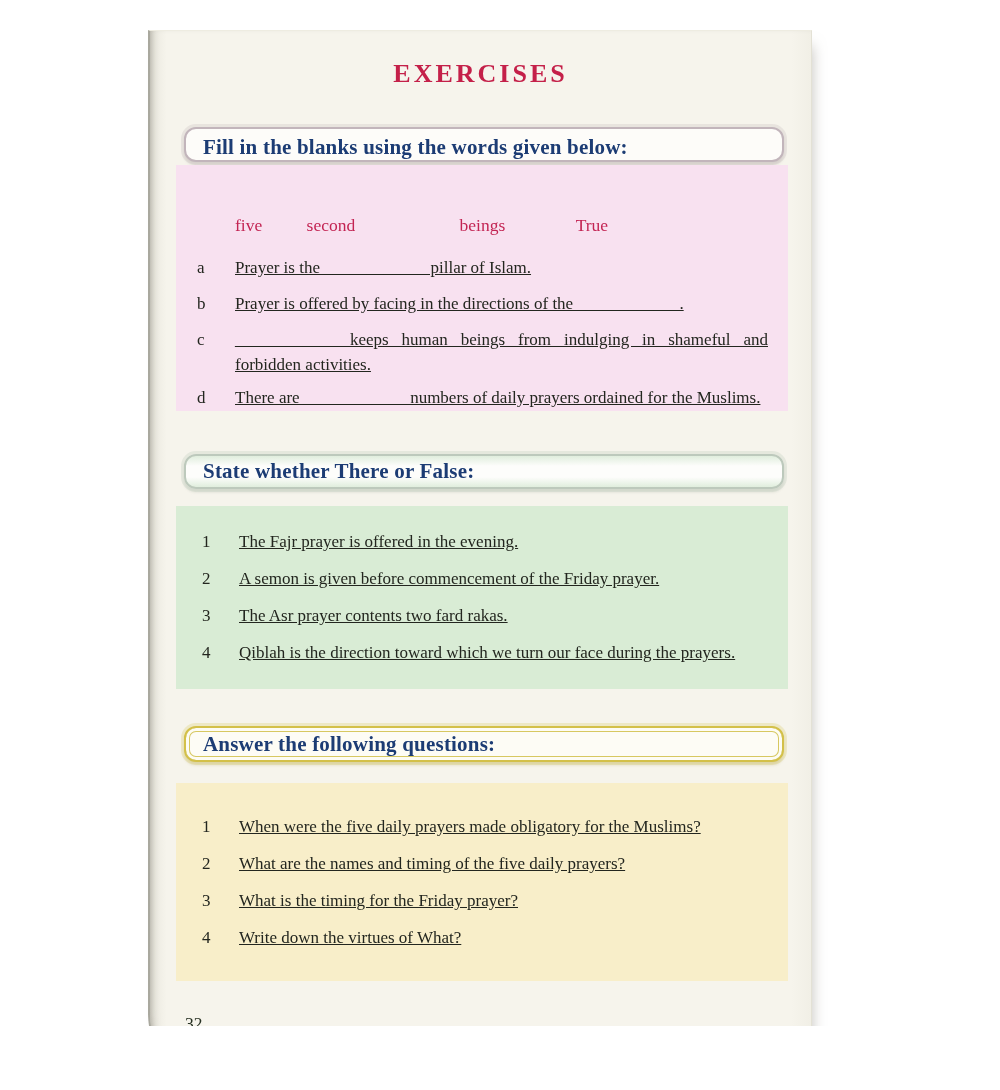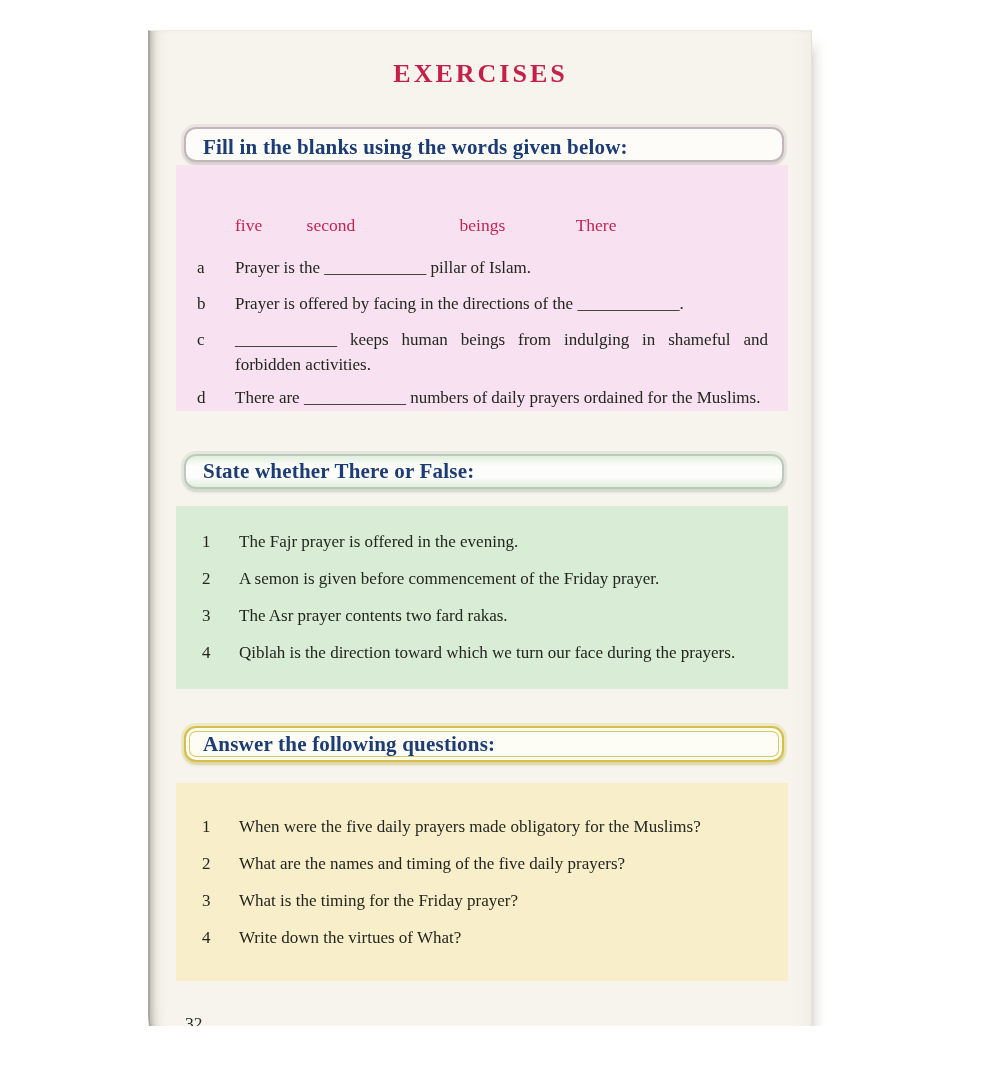--- a/index.html
+++ b/index.html
@@ -49,21 +49,21 @@
   .pink   { top:134px; height:246px; background:#f8e1f0; padding-top:16px; }
   .green  { top:475px; height:183px; background:#d9ecd5; padding-top:23px; }
   .yellow { top:752px; height:198px; background:#f8eec9; padding-top:31px; }
   .word-bank { margin-left:59px; color:#c32453; font-size:17.5px; line-height:25px; }
   .word-bank .wb { display:inline-block; }
   .word-bank .wb:nth-child(1) { margin-right:40px;margin-top:32px; }
   .word-bank .wb:nth-child(2) { margin-right:100px; }
   .word-bank .wb:nth-child(3) { margin-right:66px; }
   .item { display:flex; color:#23261f; font-size:17px; line-height:25px; }
   .item .lbl { flex:none; width:38px; margin-left:21px; }
-  .item .txt { width:545px; }
+  .item .txt { width:545px;text-decoration:underline; }
   .pink .item .txt { width:533px; text-align:justify; }
   .pink .item:nth-of-type(2) { margin-top:17px; }
   .pink .item:nth-of-type(3) { margin-top:11px; }
   .pink .item:nth-of-type(4) { margin-top:11px; }
   .pink .item:nth-of-type(5) { margin-top:8px; }
   .green .item + .item, .yellow .item + .item { margin-top:12px; }
   .green .item .lbl, .yellow .item .lbl { margin-left:26px; width:37px; }
   .page-num { position:absolute; left:35px; top:982px; font-size:17.5px; color:#273123; }
 </style>
 </head>
@@ -76,21 +76,21 @@
 
     <div class="header-box hb1">
       <span class="header-text">Fill in the blanks using the words given below:</span>
     </div>
 
     <div class="content-box pink">
       <div class="word-bank">
         <span class="wb">five</span>
         <span class="wb">second</span>
         <span class="wb">beings</span>
-        <span class="wb">There</span>
+        <span class="wb">True</span>
       </div>
       <div class="item">
         <span class="lbl">a</span>
         <span class="txt">Prayer is the ____________ pillar of Islam.</span>
       </div>
       <div class="item">
         <span class="lbl">b</span>
         <span class="txt">Prayer is offered by facing in the directions of the ____________.</span>
       </div>
       <div class="item">

